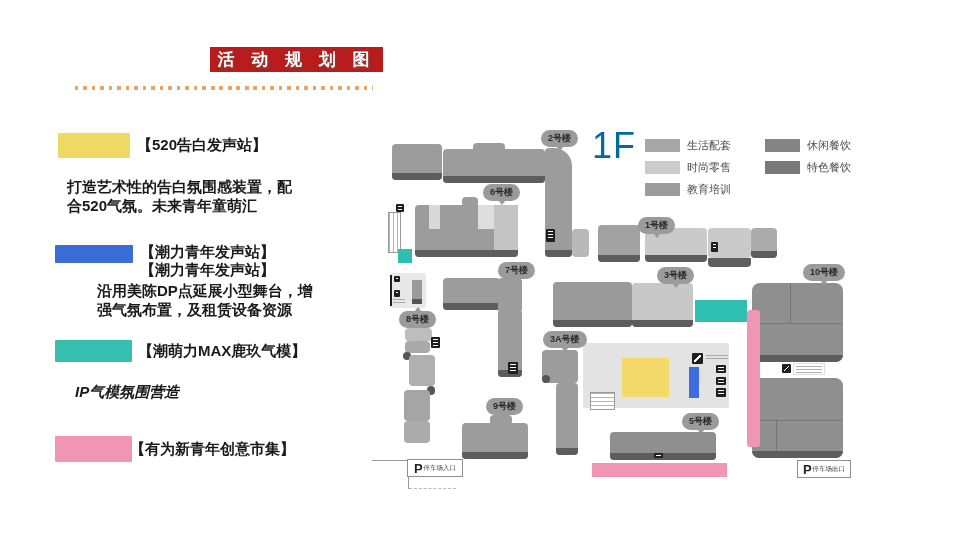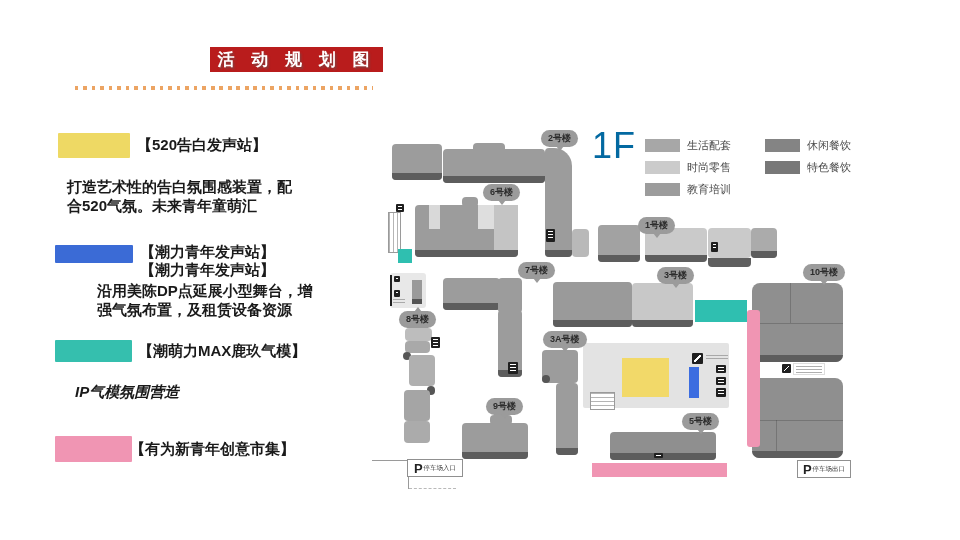--- a/index.html
+++ b/index.html
@@ -184,21 +184,21 @@
 <div class="mico" style="left:716px;top:388px;width:10px;height:9px;"></div>
 <div class="stairs sth" style="left:590px;top:392px;width:23px;height:16px;"></div>
 
 <div class="blk strip vdiv" style="left:610px;top:432px;width:106px;height:28px;background:#8f8f8f;"></div>
 <div class="mico" style="left:654px;top:453px;width:9px;height:5px;"></div>
 <div class="a" style="left: 592px; top: 463px; width: 135px; height: 14px; z-index: 5; background-color: rgb(240, 149, 179);"></div>
 
 <div class="callout" style="left:541px;top:130px;">2号楼</div>
 <div class="callout" style="left:483px;top:184px;">6号楼</div>
 <div class="callout" style="left:638px;top:217px;">1号楼</div>
-<div class="callout" style="left:498px;top:262px;margin-left:20px;">7号楼</div>
+<div class="callout" style="left:498px;top:262px;">7号楼</div>
 <div class="callout" style="left:657px;top:267px;text-align:center;">3号楼</div>
 <div class="callout" style="left:803px;top:264px;">10号楼</div>
 <div class="callout tail-top" style="left:399px;top:311px;">8号楼</div>
 <div class="callout" style="left:543px;top:331px;">3A号楼</div>
 <div class="callout" style="left:486px;top:398px;">9号楼</div>
 <div class="callout" style="left:682px;top:413px;">5号楼</div>
 
 <div class="mapline" style="left:372px;top:460px;width:35px;height:1px;"></div>
 <div class="pbox" style="left:407px;top:459px;width:54px;height:16px;">
   <span class="pbig">P</span>

